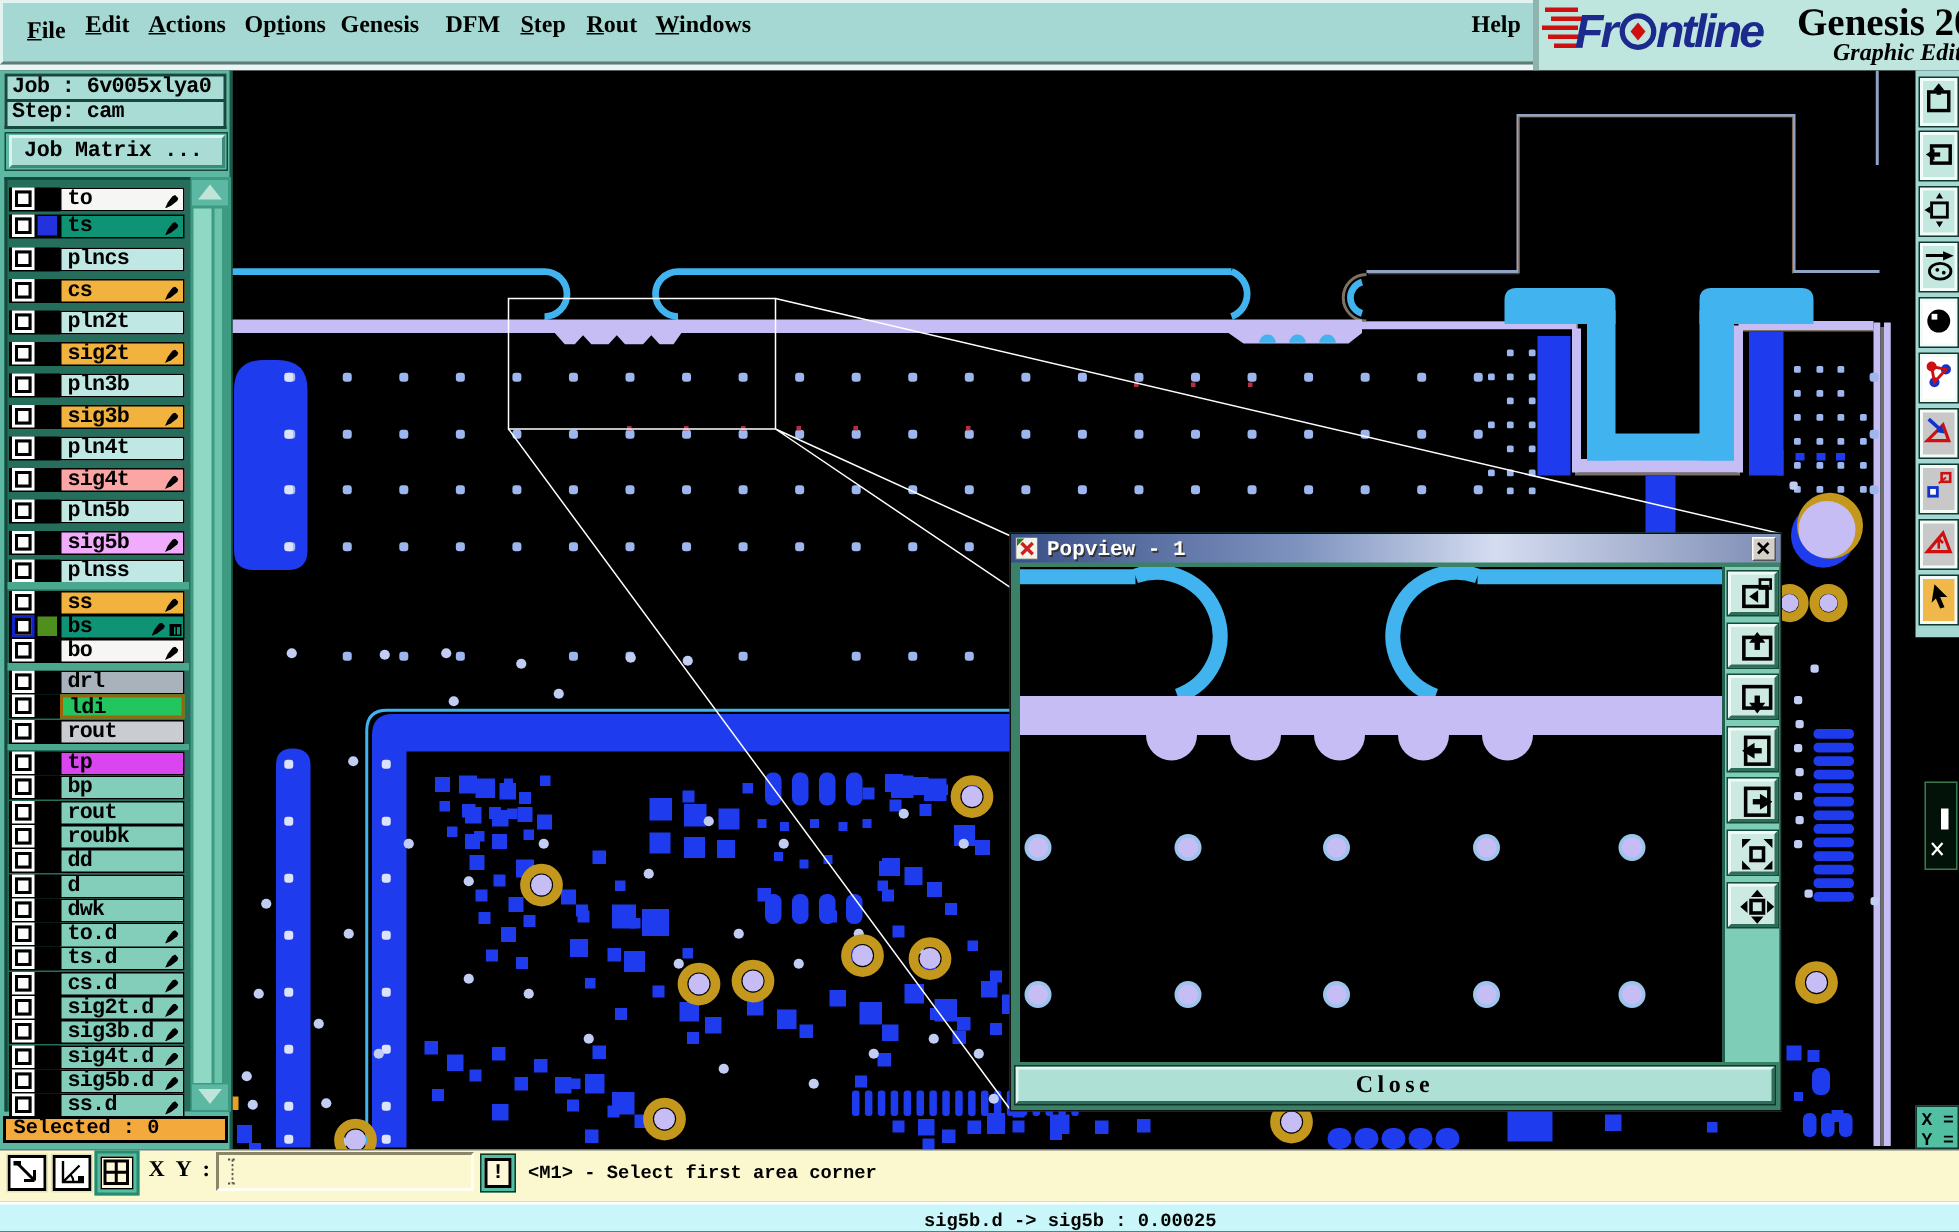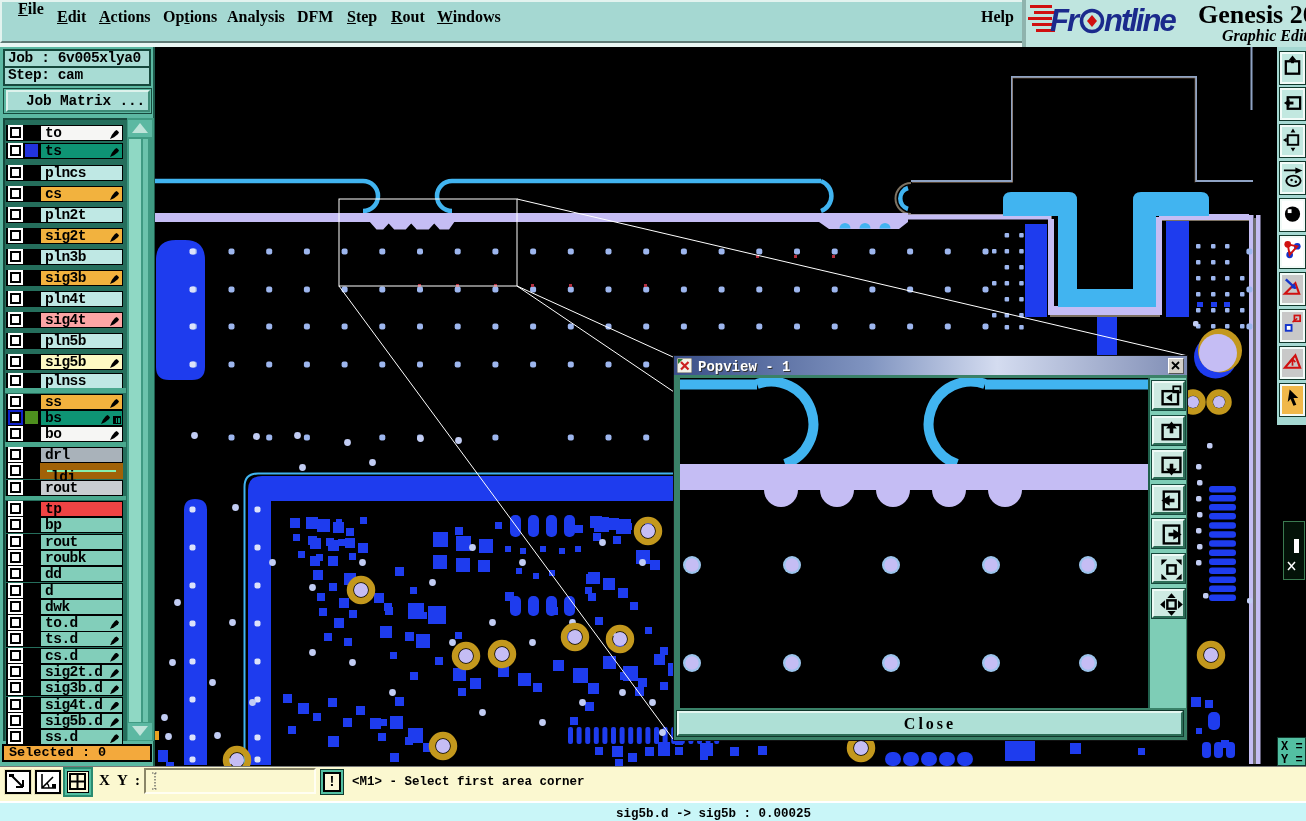--- a/index.html
+++ b/index.html
@@ -3,29 +3,29 @@
 html,body{margin:0;padding:0;width:1306px;height:821px;overflow:hidden;background:#000;}
 *{box-sizing:border-box;}
 body{font-family:"Liberation Mono",monospace;}
 .abs{position:absolute;}
 .mono{font-family:"Liberation Mono",monospace;font-weight:bold;color:#000;}
 .serif{font-family:"Liberation Serif",serif;font-weight:bold;color:#000;}
 </style></head><body>
 
 <div class="abs" style="left:0;top:0;width:1022px;height:43px;background:#a5d8d2;border-top:2px solid #e3f3ef;border-left:2px solid #e3f3ef;border-bottom:2px solid #5f7b76;"></div>
 
-<div class="abs serif" style="left:18px;top:0;font-size:16px;"><span style="text-decoration:underline">F</span>ile</div>
+<div class="abs serif" style="left:18px;top:12px;font-size:16px;"><span style="text-decoration:underline">F</span>ile</div>
 
 <div class="abs serif" style="left:57px;top:8px;font-size:16px;"><span style="text-decoration:underline">E</span>dit</div>
 
 <div class="abs serif" style="left:99px;top:8px;font-size:16px;"><span style="text-decoration:underline">A</span>ctions</div>
 
 <div class="abs serif" style="left:163px;top:8px;font-size:16px;">Op<span style="text-decoration:underline">t</span>ions</div>
 
-<div class="abs serif" style="left:227px;top:8px;font-size:16px;">Analysis</div>
+<div class="abs serif" style="left:227px;top:8px;font-size:16px;">Genesis</div>
 
 <div class="abs serif" style="left:297px;top:8px;font-size:16px;">DFM</div>
 
 <div class="abs serif" style="left:347px;top:8px;font-size:16px;"><span style="text-decoration:underline">S</span>tep</div>
 
 <div class="abs serif" style="left:391px;top:8px;font-size:16px;"><span style="text-decoration:underline">R</span>out</div>
 
 <div class="abs serif" style="left:437px;top:8px;font-size:16px;"><span style="text-decoration:underline">W</span>indows</div>
 
 <div class="abs serif" style="left:981px;top:8px;font-size:16px;">Help</div>
@@ -52,21 +52,21 @@
 
 <div class="abs" style="left:0;top:43px;width:1022px;height:4px;background:#e9f6f3;"></div>
 
 <div class="abs" style="left:0;top:47px;width:155px;height:719px;background:#5cb8a2;border-right:2px solid #1d5a4b;"></div>
 
 <div class="abs mono" style="left:3px;top:49px;width:148px;height:19px;background:#a8dcd4;border:2px solid #16483c;font-size:14.5px;line-height:15px;padding-left:3px;letter-spacing:-0.4px;white-space:nowrap;">Job : 6v005xlya0</div>
 
 <div class="abs mono" style="left:3px;top:68px;width:148px;height:18px;background:#a8dcd4;border:2px solid #16483c;border-top:none;font-size:14.5px;line-height:14px;padding-left:3px;letter-spacing:-0.4px;white-space:nowrap;">Step: cam</div>
 
 <div class="abs" style="left:3px;top:88px;width:149px;height:26px;background:#5cb8a2;border:1px solid #16483c;"></div>
-<div class="abs mono" style="left:6px;top:90px;width:144px;height:22px;background:#a8dcd4;border-top:2px solid #ddf2ec;border-left:2px solid #ddf2ec;border-right:2px solid #3e8a76;border-bottom:2px solid #3e8a76;font-size:14.5px;line-height:18px;padding-left:18px;letter-spacing:-0.2px;white-space:nowrap;">Job Matrix ...</div>
+<div class="abs mono" style="left:6px;top:90px;width:144px;height:22px;background:#a8dcd4;border-top:2px solid #ddf2ec;border-left:2px solid #ddf2ec;border-right:2px solid #3e8a76;border-bottom:2px solid #3e8a76;font-size:14.5px;line-height:18px;padding-left:8px;letter-spacing:-0.2px;white-space:nowrap;">Job Matrix ...</div>
 
 <div class="abs" style="left:3px;top:118px;width:151px;height:623px;background:#256e5c;border-top:2px solid #16483c;border-left:2px solid #16483c;"></div>
 
 <div class="abs" style="left:6px;top:125px;width:34px;height:16px;background:#000;"></div>
 <div class="abs" style="left:8px;top:125px;width:15px;height:15px;background:#fff;border:2.5px solid #fff;">
     <div style="width:100%;height:100%;border:2px solid #000;background:#fff;"></div>
   </div>
 <div class="abs mono" style="left:40px;top:125px;width:83px;height:16px;background:#f6f6f4;border:1px solid #000;font-size:14.5px;line-height:14px;padding-left:4px;letter-spacing:-0.5px;">to<span style="position:absolute;right:3px;top:4px;width:9px;height:9px;background:#000;clip-path:polygon(0% 100%,20% 55%,55% 10%,75% 0%,100% 25%,90% 45%,45% 80%);"></span></div>
 
 <div class="abs" style="left:6px;top:143px;width:34px;height:16px;background:#000;"></div>
@@ -127,21 +127,21 @@
 <div class="abs" style="left:6px;top:333px;width:34px;height:16px;background:#000;"></div>
 <div class="abs" style="left:8px;top:333px;width:15px;height:15px;background:#fff;border:2.5px solid #fff;">
     <div style="width:100%;height:100%;border:2px solid #000;background:#fff;"></div>
   </div>
 <div class="abs mono" style="left:40px;top:333px;width:83px;height:16px;background:#bfe8e4;border:1px solid #000;font-size:14.5px;line-height:14px;padding-left:4px;letter-spacing:-0.5px;">pln5b</div>
 
 <div class="abs" style="left:6px;top:354px;width:34px;height:16px;background:#000;"></div>
 <div class="abs" style="left:8px;top:354px;width:15px;height:15px;background:#fff;border:2.5px solid #fff;">
     <div style="width:100%;height:100%;border:2px solid #000;background:#fff;"></div>
   </div>
-<div class="abs mono" style="left:40px;top:354px;width:83px;height:16px;background:#fef9c3;border:1px solid #000;font-size:14.5px;line-height:14px;padding-left:4px;letter-spacing:-0.5px;">sig5b<span style="position:absolute;right:3px;top:4px;width:9px;height:9px;background:#000;clip-path:polygon(0% 100%,20% 55%,55% 10%,75% 0%,100% 25%,90% 45%,45% 80%);"></span></div>
+<div class="abs mono" style="left:40px;top:354px;width:83px;height:16px;background:#f0abfc;border:1px solid #000;font-size:14.5px;line-height:14px;padding-left:4px;letter-spacing:-0.5px;">sig5b<span style="position:absolute;right:3px;top:4px;width:9px;height:9px;background:#000;clip-path:polygon(0% 100%,20% 55%,55% 10%,75% 0%,100% 25%,90% 45%,45% 80%);"></span></div>
 
 <div class="abs" style="left:6px;top:373px;width:34px;height:16px;background:#000;"></div>
 <div class="abs" style="left:8px;top:373px;width:15px;height:15px;background:#fff;border:2.5px solid #fff;">
     <div style="width:100%;height:100%;border:2px solid #000;background:#fff;"></div>
   </div>
 <div class="abs mono" style="left:40px;top:373px;width:83px;height:16px;background:#bfe8e4;border:1px solid #000;font-size:14.5px;line-height:14px;padding-left:4px;letter-spacing:-0.5px;">plnss</div>
 
 <div class="abs" style="left:6px;top:394px;width:34px;height:16px;background:#000;"></div>
 <div class="abs" style="left:8px;top:394px;width:15px;height:15px;background:#fff;border:2.5px solid #fff;">
     <div style="width:100%;height:100%;border:2px solid #000;background:#fff;"></div>
@@ -164,33 +164,33 @@
 <div class="abs" style="left:6px;top:447px;width:34px;height:16px;background:#000;"></div>
 <div class="abs" style="left:8px;top:447px;width:15px;height:15px;background:#fff;border:2.5px solid #fff;">
     <div style="width:100%;height:100%;border:2px solid #000;background:#fff;"></div>
   </div>
 <div class="abs mono" style="left:40px;top:447px;width:83px;height:16px;background:#a9b2ba;border:1px solid #000;font-size:14.5px;line-height:14px;padding-left:4px;letter-spacing:-0.5px;">drl</div>
 
 <div class="abs" style="left:6px;top:463px;width:34px;height:16px;background:#000;"></div>
 <div class="abs" style="left:8px;top:463px;width:15px;height:15px;background:#fff;border:2.5px solid #fff;">
     <div style="width:100%;height:100%;border:2px solid #000;background:#fff;"></div>
   </div>
-<div class="abs mono" style="left:40px;top:463px;width:83px;height:16px;background:#86efac;border:7px solid #a16207;font-size:14.5px;line-height:14px;padding-left:4px;letter-spacing:-0.5px;">ldi</div>
+<div class="abs mono" style="left:40px;top:463px;width:83px;height:16px;background:#22c55e;border:2px solid #a16207;font-size:14.5px;line-height:14px;padding-left:4px;letter-spacing:-0.5px;">ldi</div>
 
 <div class="abs" style="left:6px;top:480px;width:34px;height:16px;background:#000;"></div>
 <div class="abs" style="left:8px;top:480px;width:15px;height:15px;background:#fff;border:2.5px solid #fff;">
     <div style="width:100%;height:100%;border:2px solid #000;background:#fff;"></div>
   </div>
 <div class="abs mono" style="left:40px;top:480px;width:83px;height:16px;background:#c9cdd1;border:1px solid #000;font-size:14.5px;line-height:14px;padding-left:4px;letter-spacing:-0.5px;">rout</div>
 
 <div class="abs" style="left:6px;top:501.0px;width:34px;height:16px;background:#000;"></div>
 <div class="abs" style="left:8px;top:501.0px;width:15px;height:15px;background:#fff;border:2.5px solid #fff;">
     <div style="width:100%;height:100%;border:2px solid #000;background:#fff;"></div>
   </div>
-<div class="abs mono" style="left:40px;top:501.0px;width:83px;height:16px;background:#ef4444;border:1px solid #000;font-size:14.5px;line-height:14px;padding-left:4px;letter-spacing:-0.5px;">tp</div>
+<div class="abs mono" style="left:40px;top:501.0px;width:83px;height:16px;background:#d946ef;border:1px solid #000;font-size:14.5px;line-height:14px;padding-left:4px;letter-spacing:-0.5px;">tp</div>
 
 <div class="abs" style="left:6px;top:517.3px;width:34px;height:16px;background:#000;"></div>
 <div class="abs" style="left:8px;top:517.3px;width:15px;height:15px;background:#fff;border:2.5px solid #fff;">
     <div style="width:100%;height:100%;border:2px solid #000;background:#fff;"></div>
   </div>
 <div class="abs mono" style="left:40px;top:517.3px;width:83px;height:16px;background:#82ceba;border:1px solid #000;font-size:14.5px;line-height:14px;padding-left:4px;letter-spacing:-0.5px;">bp</div>
 
 <div class="abs" style="left:6px;top:533.6px;width:34px;height:16px;background:#000;"></div>
 <div class="abs" style="left:8px;top:533.6px;width:15px;height:15px;background:#fff;border:2.5px solid #fff;">
     <div style="width:100%;height:100%;border:2px solid #000;background:#fff;"></div>

